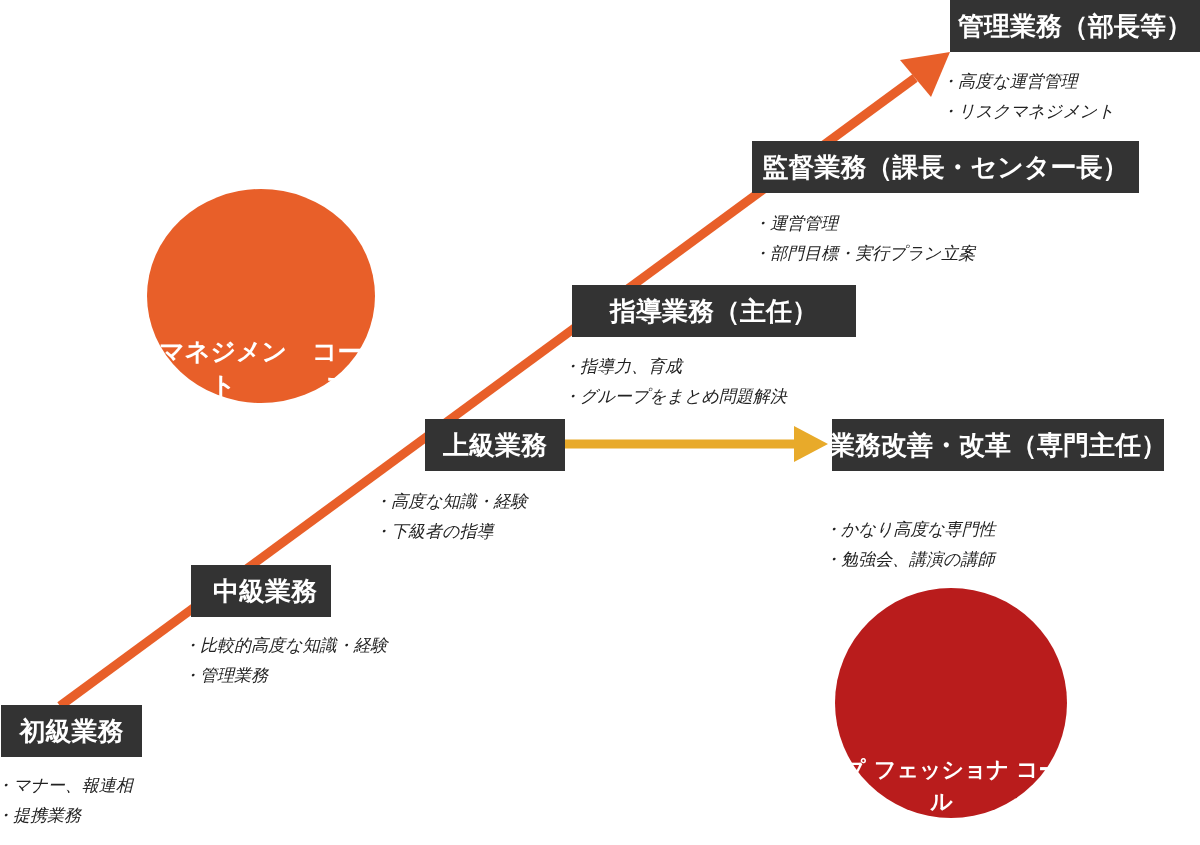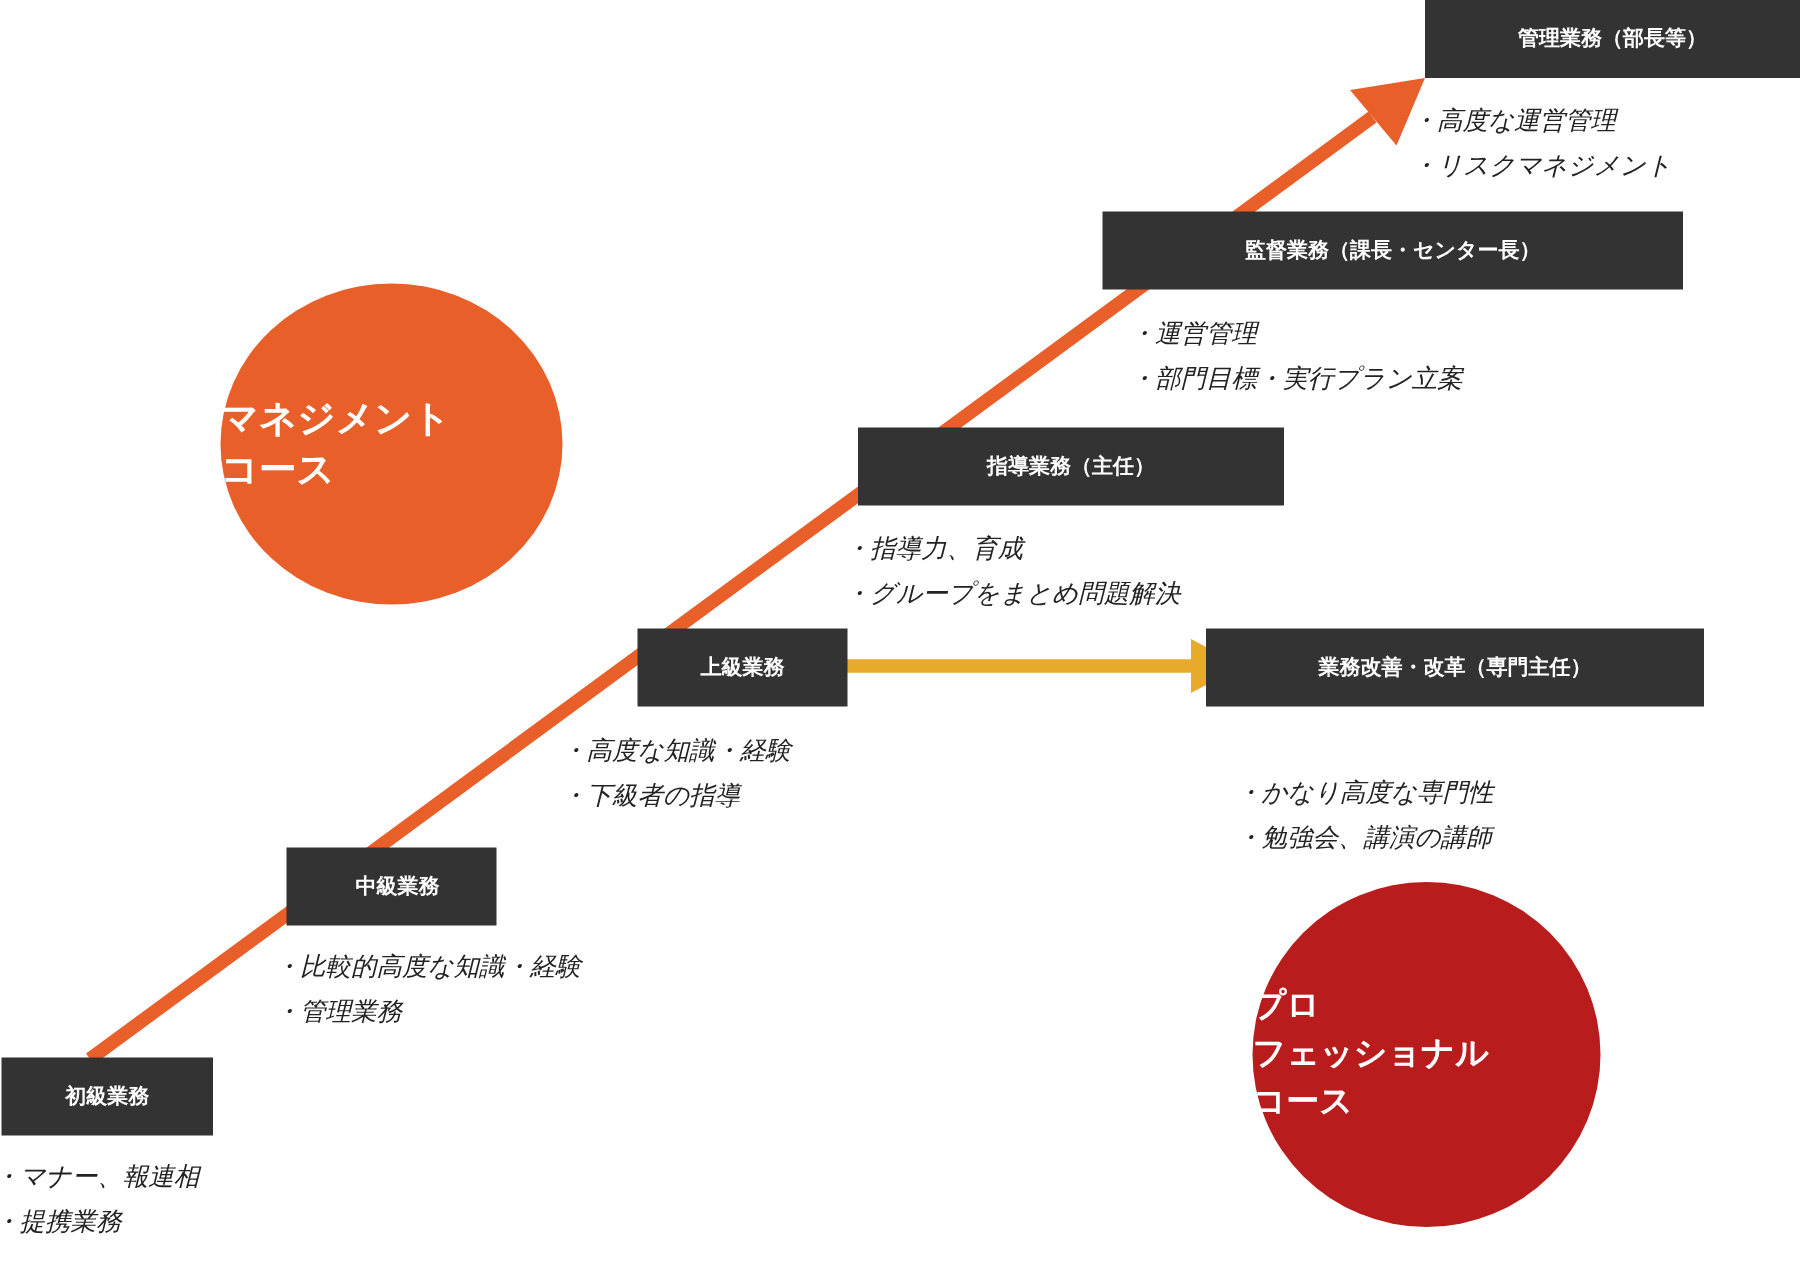--- a/index.html
+++ b/index.html
@@ -1,26 +1,26 @@
 <!DOCTYPE html>
 <html><head>
 <meta charset="utf-8">
 <style>
   html, body { margin:0; padding:0; background:#ffffff; }
   body { width:1200px; height:845px; position:relative; overflow:hidden;
          font-family:"DejaVu Sans", "Liberation Sans", sans-serif; }
   #arrows { position:absolute; left:0; top:0; width:1200px; height:845px; }
   .box { position:absolute; background:#333333; color:#ffffff; font-weight:bold;
-         font-size:14px; display:flex; align-items:center; justify-content:center;
+         font-size:26px; display:flex; align-items:center; justify-content:center;
          white-space:nowrap; box-sizing:border-box; padding:0 16px; height:52px; }
   .bullets { position:absolute; font-size:17px; color:#222222; line-height:30px;
              margin:0; padding:0; list-style:none; white-space:nowrap;font-style:italic; }
   .bullets li::before { content:"・"; }
   .circle { position:absolute; border-radius:50%; color:#ffffff; font-weight:bold;
-            font-size:25px; display:flex; flex-direction:column; align-items:flex-start;
+            font-size:25px; display:flex; flex-direction:row; align-items:flex-end;
             justify-content:center; text-align:center; line-height:34px; }
 </style>
 </head>
 <body>
 
 <svg id="arrows" viewBox="0 0 1200 845">
   <line x1="60" y1="706" x2="915" y2="78" stroke="#E85F29" stroke-width="9"></line>
   <polygon points="950,52 900,60 931,97" fill="#E85F29"></polygon>
   <line x1="520" y1="444" x2="798" y2="444" stroke="#E8AA2A" stroke-width="9"></line>
   <polygon points="794,426 828,444 794,462" fill="#E8AA2A"></polygon>
@@ -54,29 +54,29 @@
   <li>高度な知識・経験</li>
   <li>下級者の指導</li>
 </ul>
 
 <div class="box" style="left:572px;top:285px;width:284px;">指導業務（主任）</div>
 <ul class="bullets" style="left:563px;top:351px;">
   <li>指導力、育成</li>
   <li>グループをまとめ問題解決</li>
 </ul>
 
-<div class="box" style="left:735px;top:141px;width:387px;">監督業務（課長・センター長）</div>
+<div class="box" style="left:752px;top:141px;width:387px;">監督業務（課長・センター長）</div>
 <ul class="bullets" style="left:753px;top:208px;">
   <li>運営管理</li>
   <li>部門目標・実行プラン立案</li>
 </ul>
 
 <div class="box" style="left:950px;top:0px;width:250px;">管理業務（部長等）</div>
 <ul class="bullets" style="left:941px;top:66px;">
   <li>高度な運営管理</li>
   <li>リスクマネジメント</li>
 </ul>
 
-<div class="box" style="left:804px;top:419px;width:332px;">業務改善・改革（専門主任）</div>
+<div class="box" style="left:832px;top:419px;width:332px;">業務改善・改革（専門主任）</div>
 <ul class="bullets" style="left:824px;top:514px;">
   <li>かなり高度な専門性</li>
   <li>勉強会、講演の講師</li>
 </ul>
 
 </body></html>

